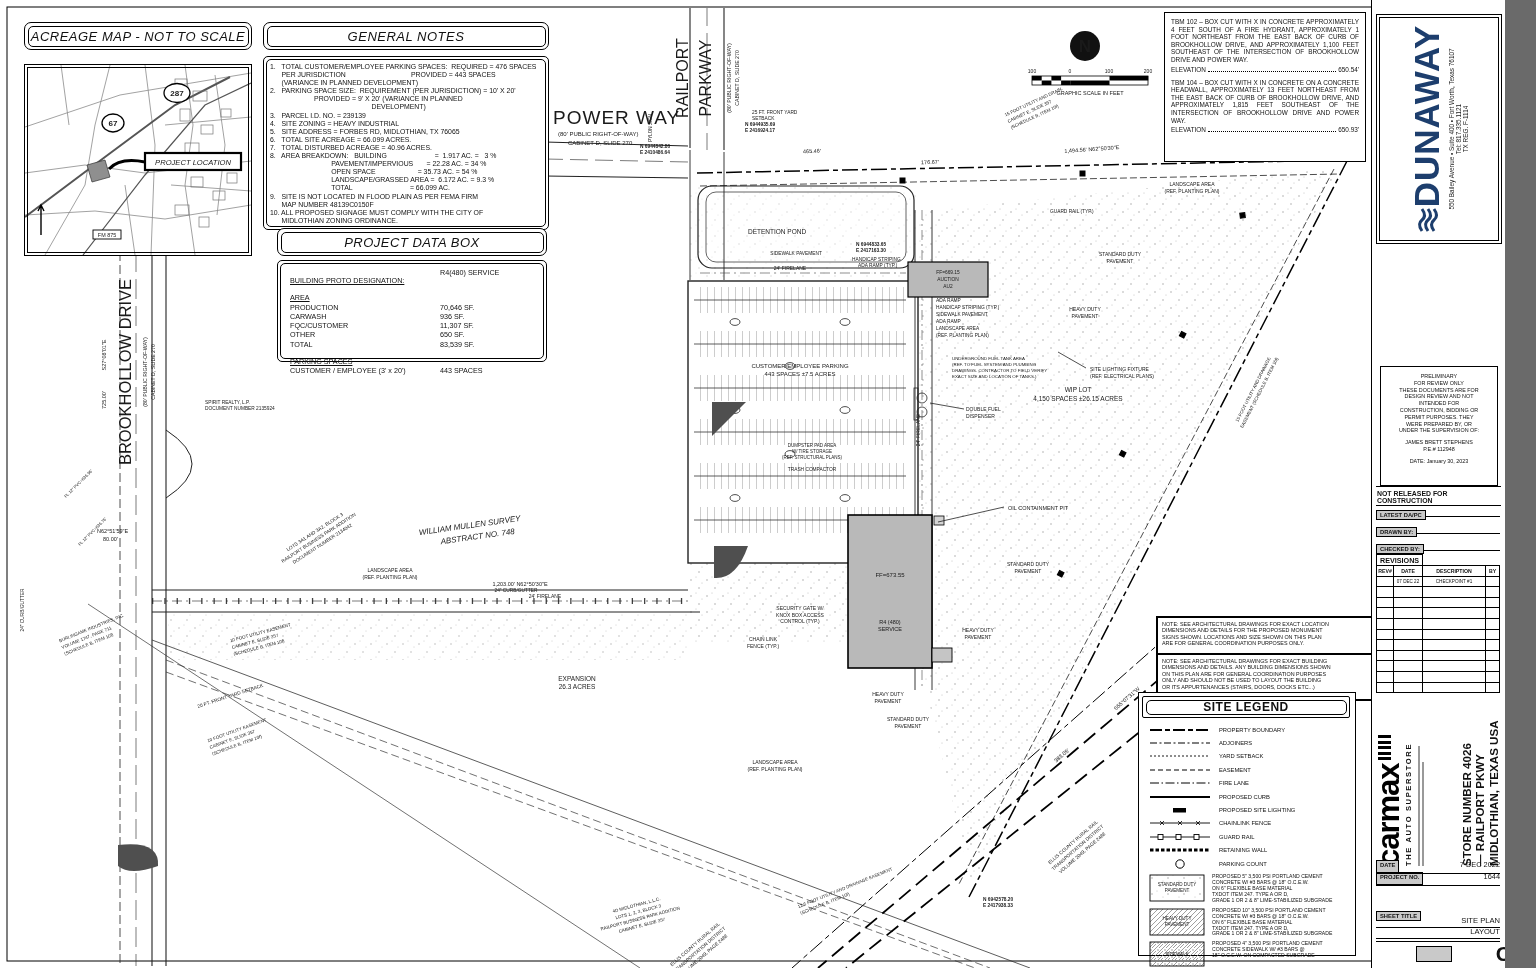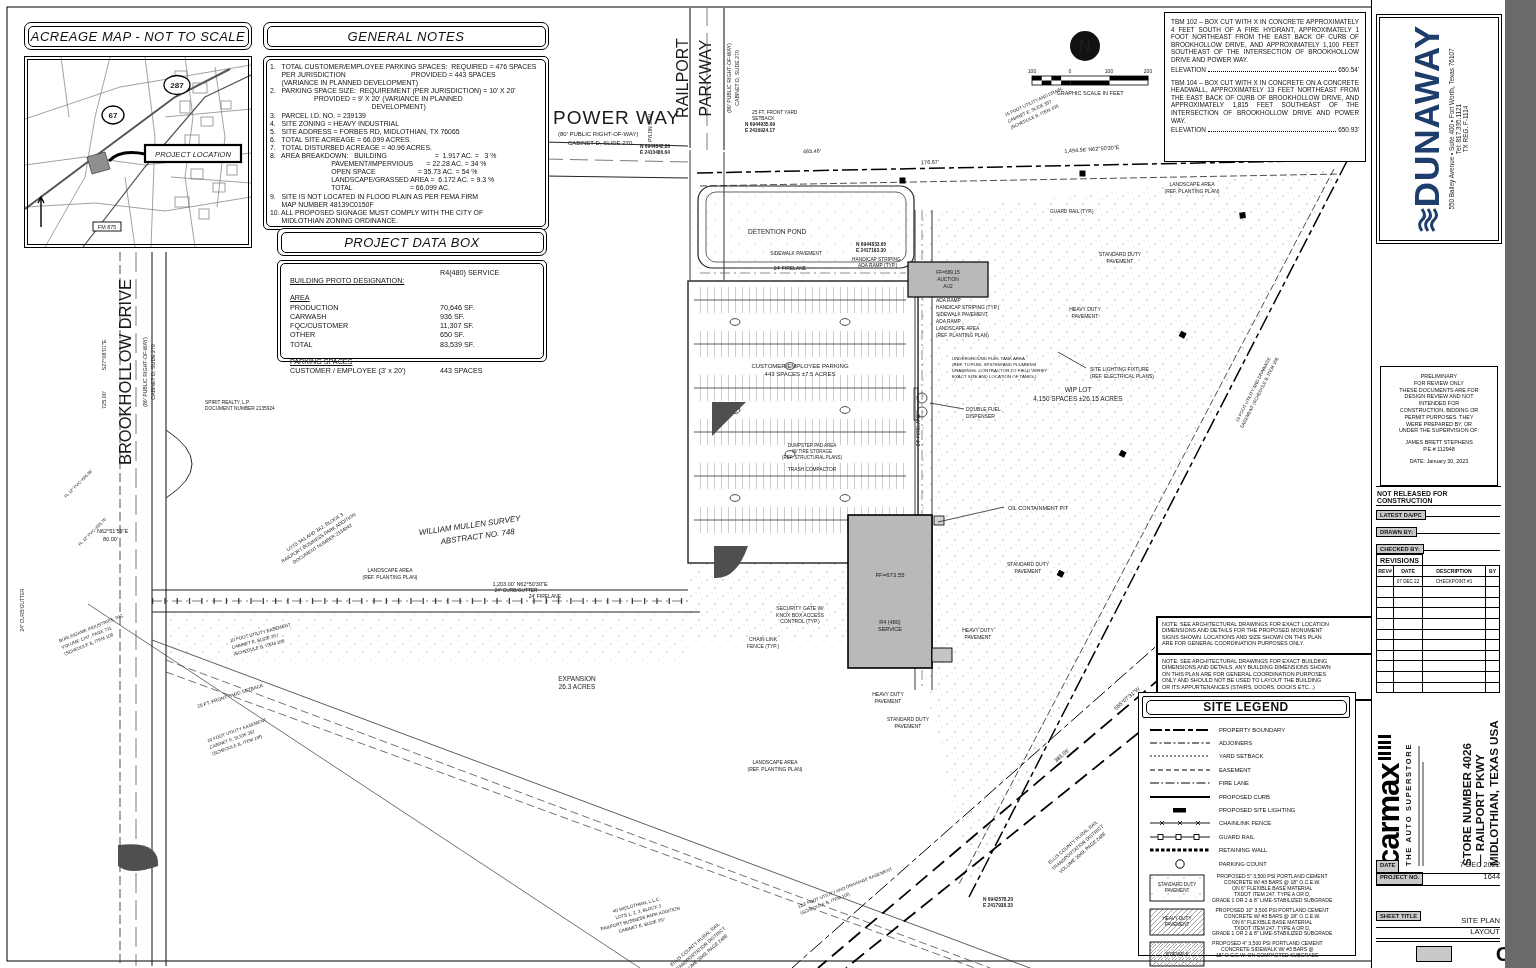--- a/index.html
+++ b/index.html
@@ -380,21 +380,21 @@
         <text x="640" y="913" font-size="4.5" text-anchor="middle">LOTS 1, 2, 3, BLOCK 3</text>
         <text x="640" y="920" font-size="4.5" text-anchor="middle">RAILPORT BUSINESS PARK ADDITION</text>
         <text x="640" y="927" font-size="4.5" text-anchor="middle">CABINET E, SLIDE 357</text>
       </g>
     </g>
   </svg>
 
   <div class="bar" style="left:24px;top:22px;width:226px;height:26px;">
     <span>ACREAGE MAP - NOT TO SCALE</span>
   </div>
-  <div class="panel dbl" style="left:24px;top:56px;width:226px;height:190px;text-decoration:underline;">
+  <div class="panel dbl" style="left:24px;top:64px;width:226px;height:190px;text-decoration:underline;">
     <svg width="226" height="190" viewBox="0 0 226 190">
       <g stroke="#8a8a8a" stroke-width="0.8" fill="none">
         <path d="M0,62 L95,30 L226,8"></path>
           <path d="M20,190 L60,120 L70,60 L85,0"></path>
         <path d="M0,108 L60,100 L120,108 L226,96"></path>
           <path d="M120,0 L130,80 L126,190"></path>
         <path d="M160,0 L168,60 L160,120 L170,190"></path>
           <path d="M190,10 L200,80 L192,150"></path>
         <path d="M0,150 L70,146 L140,154 L226,140"></path>
           <path d="M36,0 L44,60"></path>
@@ -530,21 +530,21 @@
     <div class="an">ARE FOR GENERAL COORDINATION PURPOSES ONLY.</div>
   </div>
   <div class="note-box" style="left:1156px;top:653px;width:212px;height:38px;">
     <div class="an">NOTE: SEE ARCHITECTURAL DRAWINGS FOR EXACT BUILDING</div>
     <div class="an">DIMENSIONS AND DETAILS.  ANY BUILDING DIMENSIONS SHOWN</div>
     <div class="an">ON THIS PLAN ARE FOR GENERAL COORDINATION PURPOSES</div>
     <div class="an">ONLY AND SHOULD NOT BE USED TO LAYOUT THE BUILDING</div>
     <div class="an">OR ITS APPURTENANCES (STAIRS, DOORS, DOCKS ETC...)</div>
   </div>
 
-  <div class="panel" style="left:1138px;top:692px;width:216px;height:262px;text-align:center;">
+  <div class="panel" style="left:1138px;top:692px;width:216px;height:262px;">
     <div class="bar" style="left:3px;top:3px;width:206px;height:20px;border-radius:2px;font-style:normal;font-weight:bold;font-size:12px;">
       <span>SITE LEGEND</span>
     </div>
     <div style="position:absolute;left:10px;top:30px;width:198px;">
       <div class="legend-item">
         <svg width="62" height="8">
             <line x1="1" y1="4" x2="61" y2="4" stroke="#000" stroke-width="2" stroke-dasharray="12 3 5 3"></line>
           </svg>
         <span>PROPERTY BOUNDARY</span>
         </div>

